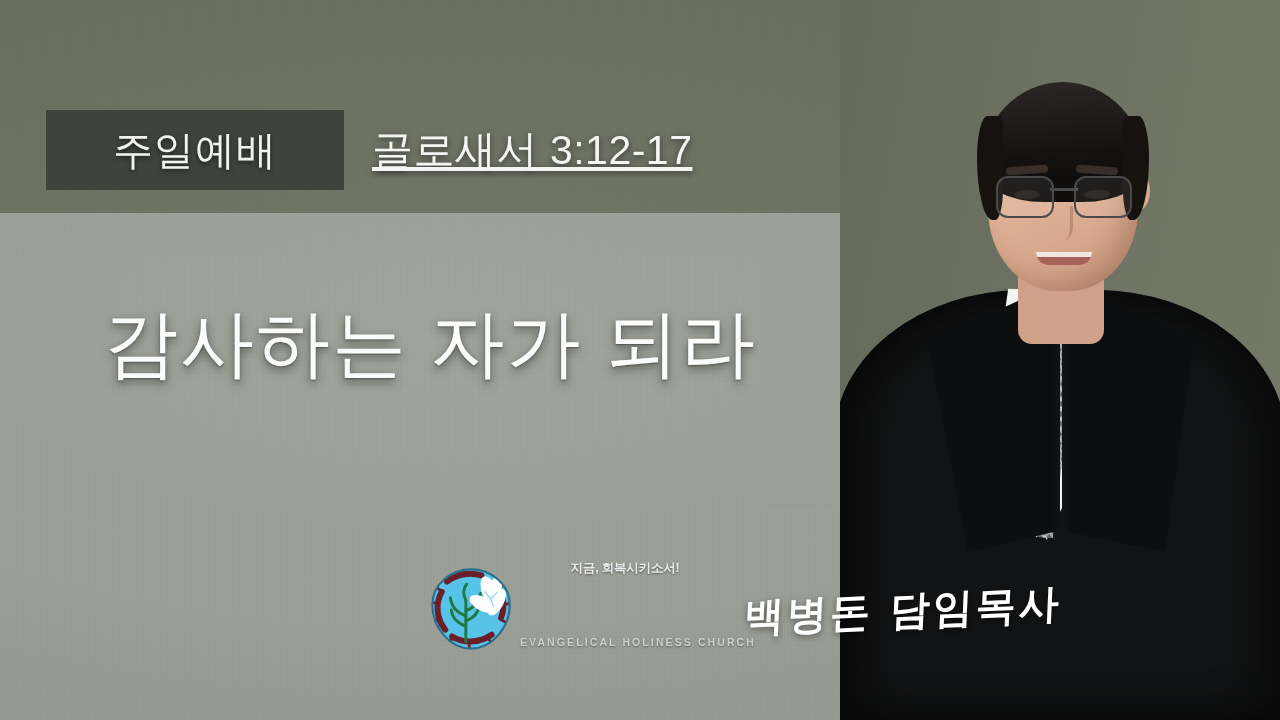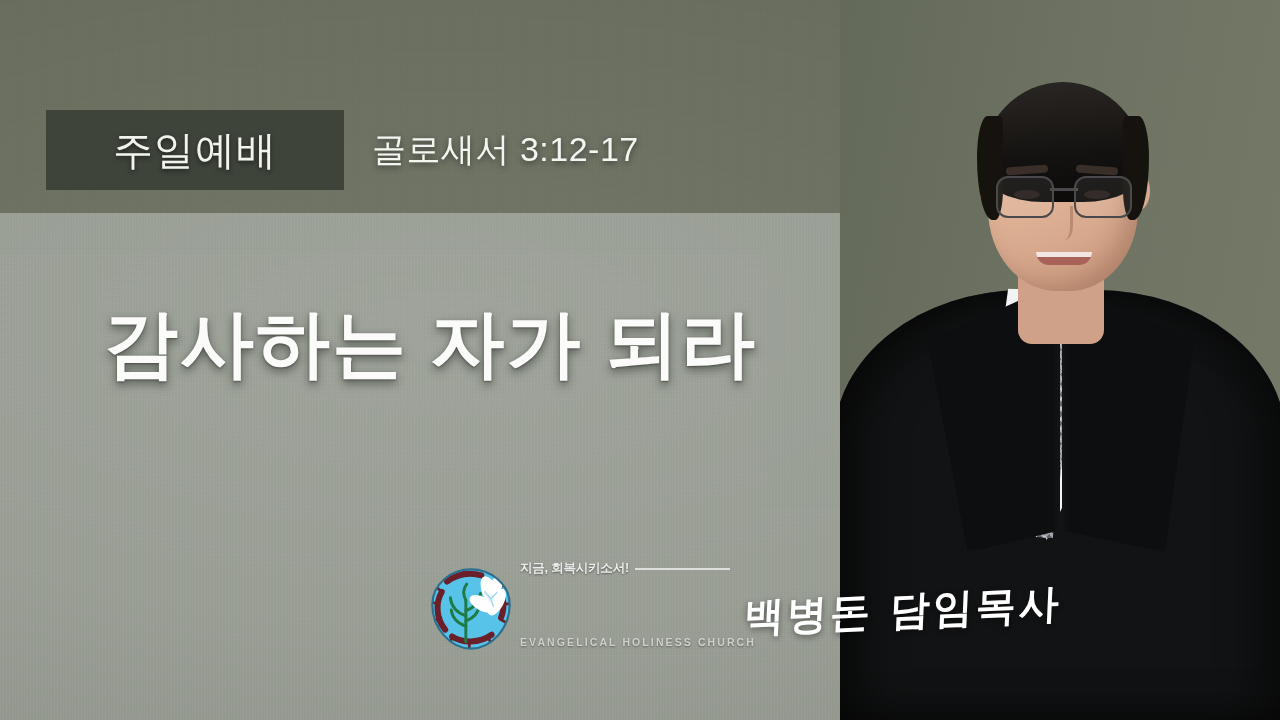--- a/index.html
+++ b/index.html
@@ -83,35 +83,36 @@
     text-shadow: 0 2px 5px rgba(0,0,0,.55);
   }
   .scripture-ref {
     position: absolute;
     left: 372px;
     top: 110px;
     height: 80px;
     display: flex;
     align-items: center;
     color: #f4f5f1;
-    font-size: 34px;
+    font-size: 41px;
     font-weight: 500;
     letter-spacing: .5px;
     text-shadow: 0 2px 6px rgba(0,0,0,.5);
     white-space: nowrap;
+    text-decoration: underline;
   }
 
   
   .sermon-title {
     position: absolute;
     left: 104px;
     top: 305px;
     color: #fbfbfa;
     font-size: 74px;
-    font-weight: bold;
+    font-weight: normal;
     letter-spacing: 2px;
     line-height: 1.05;
     text-shadow: 0 4px 10px rgba(40,45,38,.60), 0 1px 2px rgba(40,45,38,.55);
     white-space: nowrap;
   }
 
   
   .church-logo {
     position: absolute;
     left: 428px;
@@ -134,20 +135,21 @@
     height: 104px;
   }
   .logo-tagline-row {
     position: absolute;
     left: 0;
     top: 2px;
     width: 210px;
     display: flex;
     align-items: center;
     gap: 6px;
+    flex-direction: column;
   }
   .logo-tagline {
     color: #ececeb;
     font-size: 12.5px;
     font-weight: bold;
     letter-spacing: -.2px;
     white-space: nowrap;
     text-shadow: 0 1px 2px rgba(0,0,0,.45);
   }
   .logo-tagline-rule {

